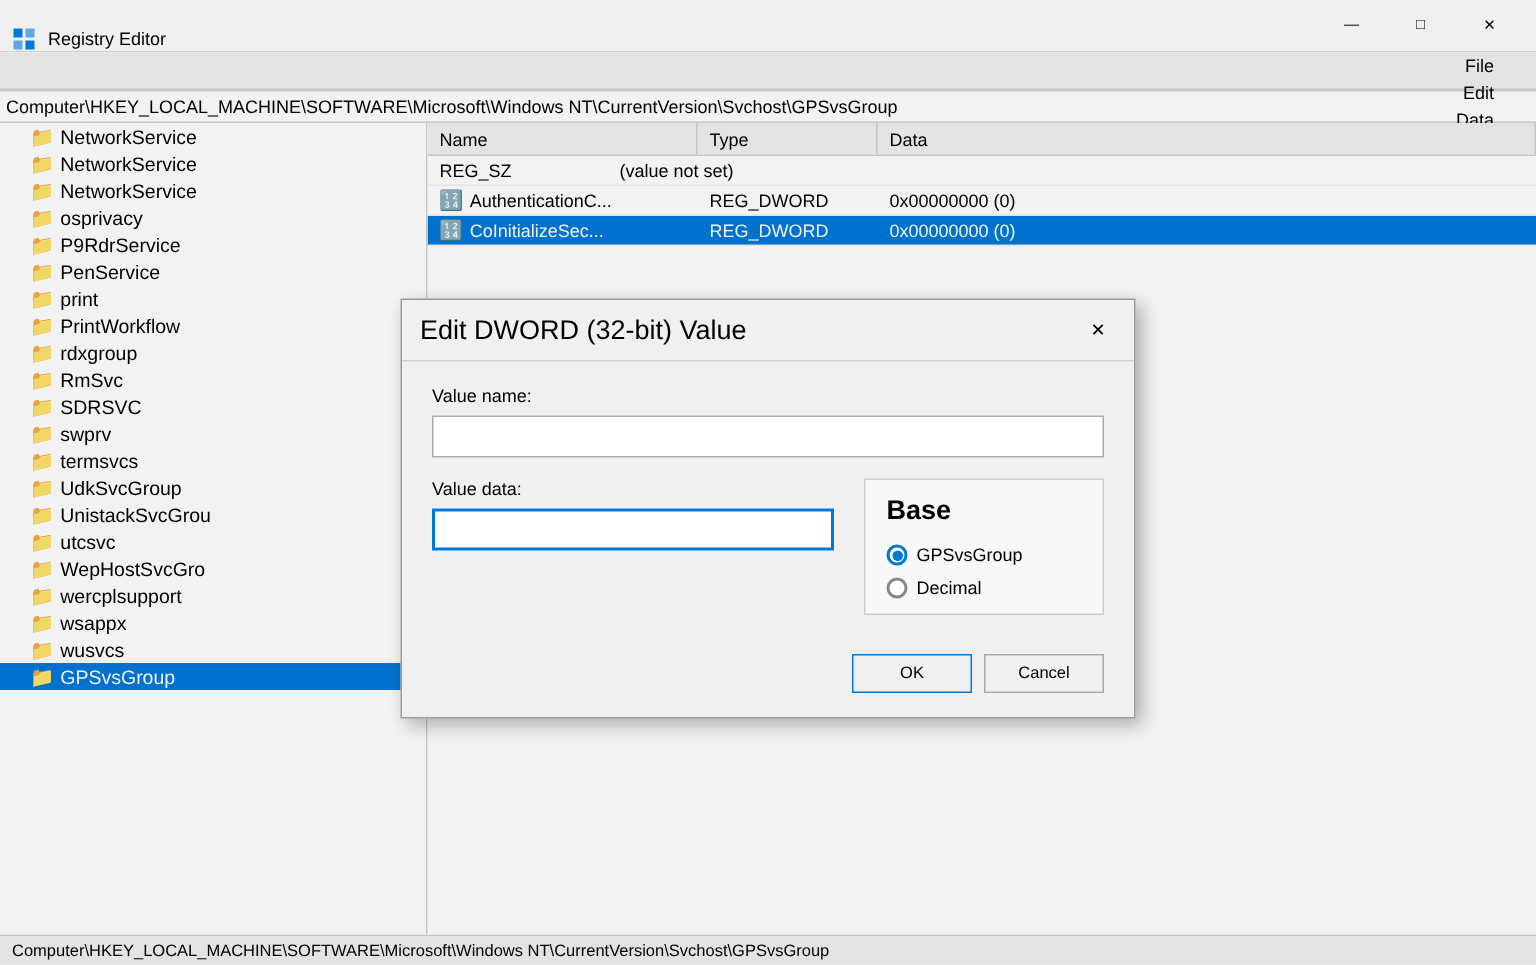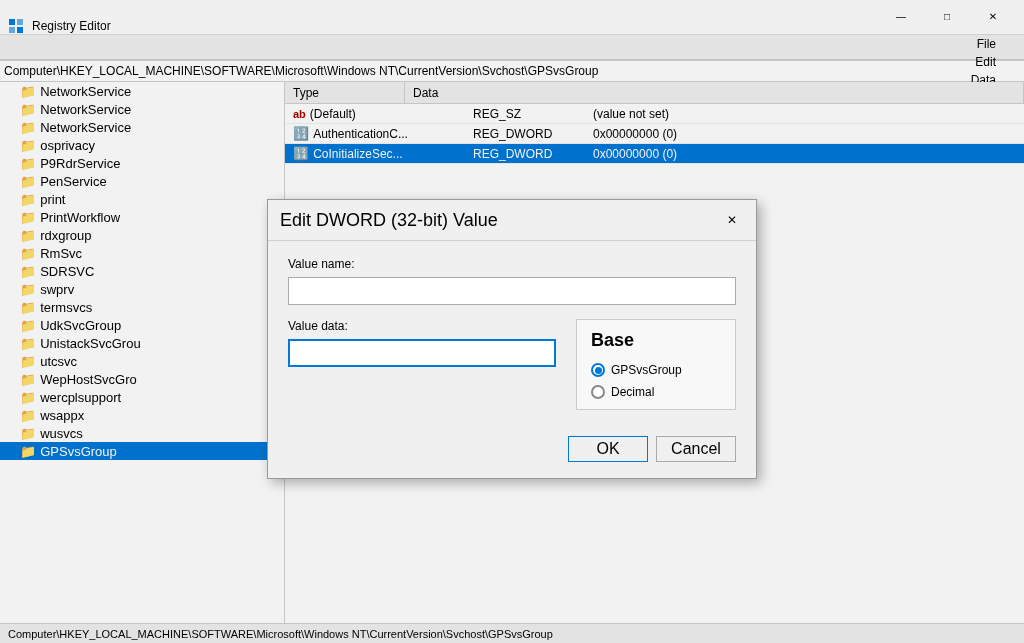--- a/index.html
+++ b/index.html
@@ -282,21 +282,21 @@
       justify-content: flex-end;
       gap: 8px;
       padding: 10px 20px 16px;
     }
     .dialog-btn {
       width: 80px;
       height: 26px;
       border: 1px solid #aaa;
       background: #f0f0f0;
       cursor: pointer;
-      font-size: 16px;
+      font-size: 11px;
       display: flex;
       align-items: center;
       justify-content: center;
     }
     .dialog-btn.primary {
       border-color: #0078d7;
       background: #f0f0f0;
     }
   </style>
 </head>
@@ -418,29 +418,26 @@
         </div>
         <div class="tree-item selected" style="padding-left: 20px;">
           <span class="folder-icon">📁</span>
           <span class="tree-item-label">GPSvsGroup</span>
         </div>
       </div>
   </div>
 
   <div class="values-panel">
     <div class="values-header">
+      <div class="col-header col-name">Name</div>
       <div class="col-header col-type">Type</div>
       <div class="col-header col-data">Data</div>
     </div>
     <div id="value-rows-container">
         <div class="value-row">
-      <div class="value-cell name">
-            <span style="font-size:11px;font-weight:bold;color:#a00">ab</span>
-            <span>(Default)</span>
-          </div>
       <div class="value-cell type">REG_SZ</div>
       <div class="value-cell data">(value not set)</div>
     </div>
         <div class="value-row">
       <div class="value-cell name">
             <span style="font-size:13px">🔢</span>
             <span>AuthenticationC...</span>
           </div>
       <div class="value-cell type">REG_DWORD</div>
       <div class="value-cell data">0x00000000 (0)</div>

